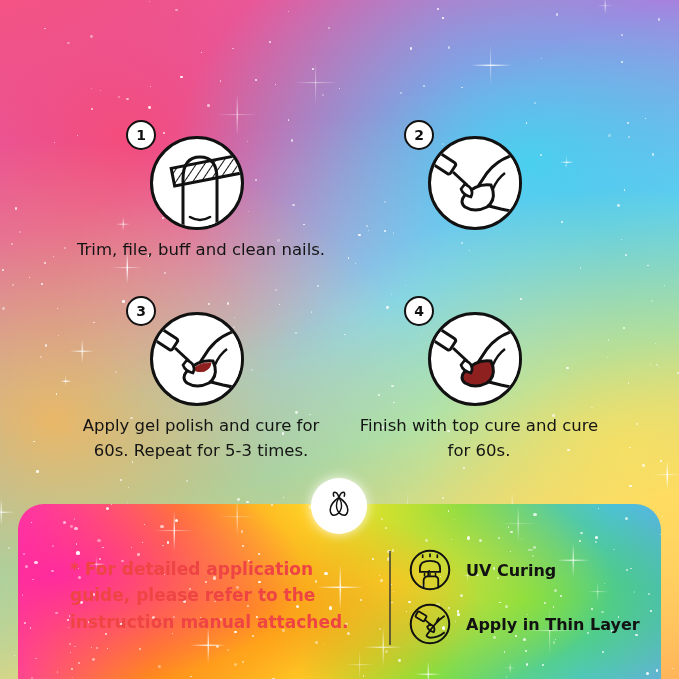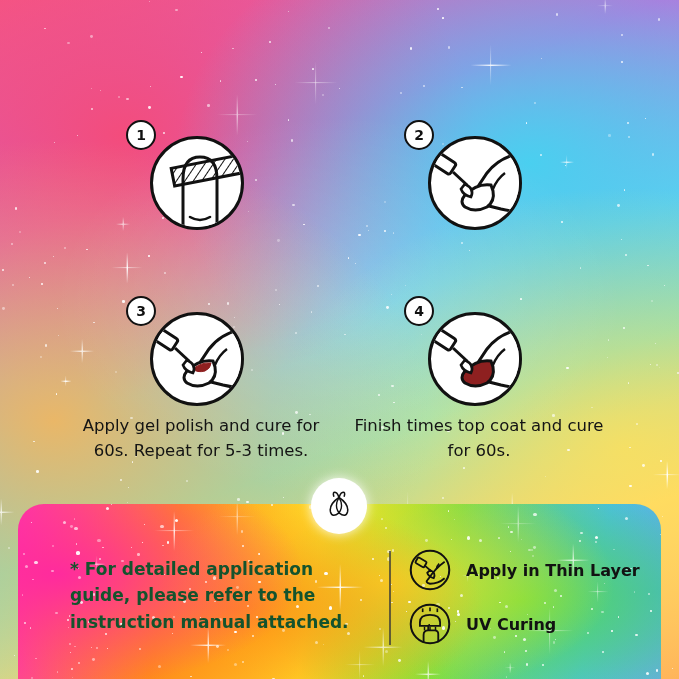--- a/index.html
+++ b/index.html
@@ -79,21 +79,21 @@
       radial-gradient(70% 120% at 6% 40%, rgba(255,40,160,.95) 0%, rgba(255,40,160,0) 55%),
       radial-gradient(70% 120% at 34% 60%, rgba(255,140,20,.92) 0%, rgba(255,140,20,0) 55%),
       radial-gradient(65% 120% at 57% 45%, rgba(250,225,40,.92) 0%, rgba(250,225,40,0) 55%),
       radial-gradient(70% 130% at 78% 55%, rgba(90,225,60,.92) 0%, rgba(90,225,60,0) 58%),
       radial-gradient(80% 130% at 99% 50%, rgba(60,170,245,.95) 0%, rgba(60,170,245,0) 60%),
       linear-gradient(100deg,#ff3aa8 0%,#ff8a1e 24%,#ffe02a 46%,#7ee03c 66%,#4fc3f7 88%,#7aa8f5 100%);
   }
   .bottom-stars{position:absolute;inset:0;}
   .note{
     position:absolute;left:70px;top:556px;width:300px;
-    font-size:17px;line-height:1.55;color:#14532d;font-weight:bold;
+    font-size:17px;line-height:1.55;color:#ef4444;font-weight:bold;
     font-family:"DejaVu Sans", sans-serif;
   }
   .divider{position:absolute;left:389px;top:551px;width:2px;height:94px;background:#3a3a3a;opacity:.75;}
   .feats{position:absolute;left:408px;top:546px;}
   .feat{display:flex;align-items:center;height:48px;margin-bottom:6px;}
   .feat-ico{width:44px;height:44px;flex:0 0 44px;}
   .feat-lbl{margin-left:14px;font-size:16px;color:#121212;font-weight:bold;
     font-family:"DejaVu Sans", sans-serif;}
 
   
@@ -376,20 +376,22 @@
               <path d="M30 92 L30 40 Q30 18 47 18 Q64 18 64 40 L64 92 Z" fill="#fff" stroke="#111" stroke-width="3"></path>
               <path d="M37 78 Q47 84 57 78" fill="none" stroke="#111" stroke-width="2.6" stroke-linecap="round"></path>
               <g transform="rotate(-11 47 36)">
                 <rect x="20" y="24" width="82" height="18" fill="url(#hatch)" stroke="#111" stroke-width="3"></rect>
                 <path d="M102 24 L102 46 L92 54 L92 32 Z" fill="#fff" stroke="#111" stroke-width="3"></path>
               </g>
             </svg>
           </div>
           <div class="num">1</div>
         </div>
+        <div class="cap">Trim, file, buff and
+clean nails.</div>
       </div>
 
       <div class="step">
         <div class="illo-wrap">
           <div class="circle">
             <svg viewBox="0 0 94 94" width="94" height="94">
               <path d="M94 14 Q70 16 56 34 L44 52 Q40 60 46 64 L70 70 Q88 74 94 72 Z" fill="#fff" stroke="#111" stroke-width="3"></path>
               <path d="M74 34 Q66 40 62 50" fill="none" stroke="#111" stroke-width="2.4"></path>
               <path d="M60 46 Q46 44 34 56 Q28 63 34 68 Q44 74 56 68 Q64 62 62 52 Z" fill="#fff" stroke="#111" stroke-width="3"></path>
               <rect x="2" y="18" width="22" height="13" rx="2.5" transform="rotate(33 13 24)" fill="#fff" stroke="#111" stroke-width="3"></rect>
@@ -431,21 +433,21 @@
               <path d="M94 14 Q70 16 56 34 L44 52 Q40 60 46 64 L70 70 Q88 74 94 72 Z" fill="#fff" stroke="#111" stroke-width="3"></path>
               <path d="M74 34 Q66 40 62 50" fill="none" stroke="#111" stroke-width="2.4"></path>
               <path d="M60 46 Q46 44 34 56 Q28 63 34 68 Q44 74 56 68 Q64 62 62 52 Z" fill="#8e2020" stroke="#111" stroke-width="3"></path>
               <rect x="2" y="18" width="22" height="13" rx="2.5" transform="rotate(33 13 24)" fill="#fff" stroke="#111" stroke-width="3"></rect>
               <line x1="22" y1="33" x2="36" y2="46" stroke="#111" stroke-width="3"></line>
               <path d="M34 45 Q44 50 40 58 Q32 56 30 50 Z" fill="#fff" stroke="#111" stroke-width="2.6"></path>
             </svg>
           </div>
           <div class="num">4</div>
         </div>
-        <div class="cap">Finish times top coat
+        <div class="cap">Finish with top cure
 and cure for 60s.</div>
       </div>
     </div>
 
   </div>
 
   <div class="bottom">
     <div class="bottom-stars" id="bstars">
         <span class="st" style="left:30.66%;top:51.33%;width:3.3px;height:3.3px;opacity:0.35"></span>
         <span class="st" style="left:2.68%;top:88.07%;width:1.3px;height:1.3px;opacity:0.45"></span>
@@ -664,43 +666,43 @@
       </div>
   </div>
 
   <div class="note">* For detailed application guide, please refer to the instruction manual attached.</div>
   <div class="divider"></div>
 
   <div class="feats">
     <div class="feat">
       <svg class="feat-ico" viewBox="0 0 48 48">
         <circle cx="24" cy="24" r="21" fill="none" stroke="#111" stroke-width="2.2"></circle>
-        <rect x="9" y="12" width="11" height="7" rx="1.5" transform="rotate(30 14 15)" fill="none" stroke="#111" stroke-width="2"></rect>
-        <line x1="18" y1="19" x2="25" y2="25" stroke="#111" stroke-width="2"></line>
-        <path d="M24 24 Q31 27 28 33 Q22 31 21 27 Z" fill="none" stroke="#111" stroke-width="2"></path>
-        <path d="M40 15 Q30 22 22 34 Q18 38 24 39 Q33 39 40 33" fill="none" stroke="#111" stroke-width="2"></path>
-        <path d="M34 17 Q31 20 31 23" fill="none" stroke="#111" stroke-width="1.8"></path>
-      </svg>
-      <div class="feat-lbl">Apply in Thin Layer</div>
-    </div>
-    <div class="feat">
-      <svg class="feat-ico" viewBox="0 0 48 48">
-        <circle cx="24" cy="24" r="21" fill="none" stroke="#111" stroke-width="2.2"></circle>
         <path d="M13 22 Q13 14 24 14 Q35 14 35 22 L35 26 L13 26 Z" fill="none" stroke="#111" stroke-width="2"></path>
         <line x1="16" y1="11" x2="16" y2="7" stroke="#111" stroke-width="1.8"></line>
         <line x1="24" y1="10" x2="24" y2="6" stroke="#111" stroke-width="1.8"></line>
         <line x1="32" y1="11" x2="32" y2="7" stroke="#111" stroke-width="1.8"></line>
         <line x1="18" y1="27" x2="18" y2="31" stroke="#111" stroke-width="1.6"></line>
         <line x1="24" y1="27" x2="24" y2="31" stroke="#111" stroke-width="1.6"></line>
         <line x1="30" y1="27" x2="30" y2="31" stroke="#111" stroke-width="1.6"></line>
         <path d="M17 44 L17 36 Q17 31 22 31 L29 31 Q33 31 33 35 L33 44" fill="none" stroke="#111" stroke-width="2"></path>
         <path d="M22 31 L22 27 Q22 25 24 25" fill="none" stroke="#111" stroke-width="1.8"></path>
       </svg>
       <div class="feat-lbl">UV Curing</div>
     </div>
+    <div class="feat">
+      <svg class="feat-ico" viewBox="0 0 48 48">
+        <circle cx="24" cy="24" r="21" fill="none" stroke="#111" stroke-width="2.2"></circle>
+        <rect x="9" y="12" width="11" height="7" rx="1.5" transform="rotate(30 14 15)" fill="none" stroke="#111" stroke-width="2"></rect>
+        <line x1="18" y1="19" x2="25" y2="25" stroke="#111" stroke-width="2"></line>
+        <path d="M24 24 Q31 27 28 33 Q22 31 21 27 Z" fill="none" stroke="#111" stroke-width="2"></path>
+        <path d="M40 15 Q30 22 22 34 Q18 38 24 39 Q33 39 40 33" fill="none" stroke="#111" stroke-width="2"></path>
+        <path d="M34 17 Q31 20 31 23" fill="none" stroke="#111" stroke-width="1.8"></path>
+      </svg>
+      <div class="feat-lbl">Apply in Thin Layer</div>
+    </div>
   </div>
 
   <div class="badge">
     <svg width="34" height="34" viewBox="0 0 40 40">
       <path d="M14 9 Q12 3 16 4 Q19 5 20 11" fill="none" stroke="#111" stroke-width="1.8"></path>
       <path d="M26 9 Q28 3 24 4 Q21 5 20 11" fill="none" stroke="#111" stroke-width="1.8"></path>
       <path d="M20 10 Q8 18 10 27 Q12 34 20 28 Q28 34 30 27 Q32 18 20 10 Z" fill="none" stroke="#111" stroke-width="1.8"></path>
       <path d="M20 10 Q14 20 20 28 Q26 20 20 10 Z" fill="none" stroke="#111" stroke-width="1.6"></path>
     </svg>
   </div>

